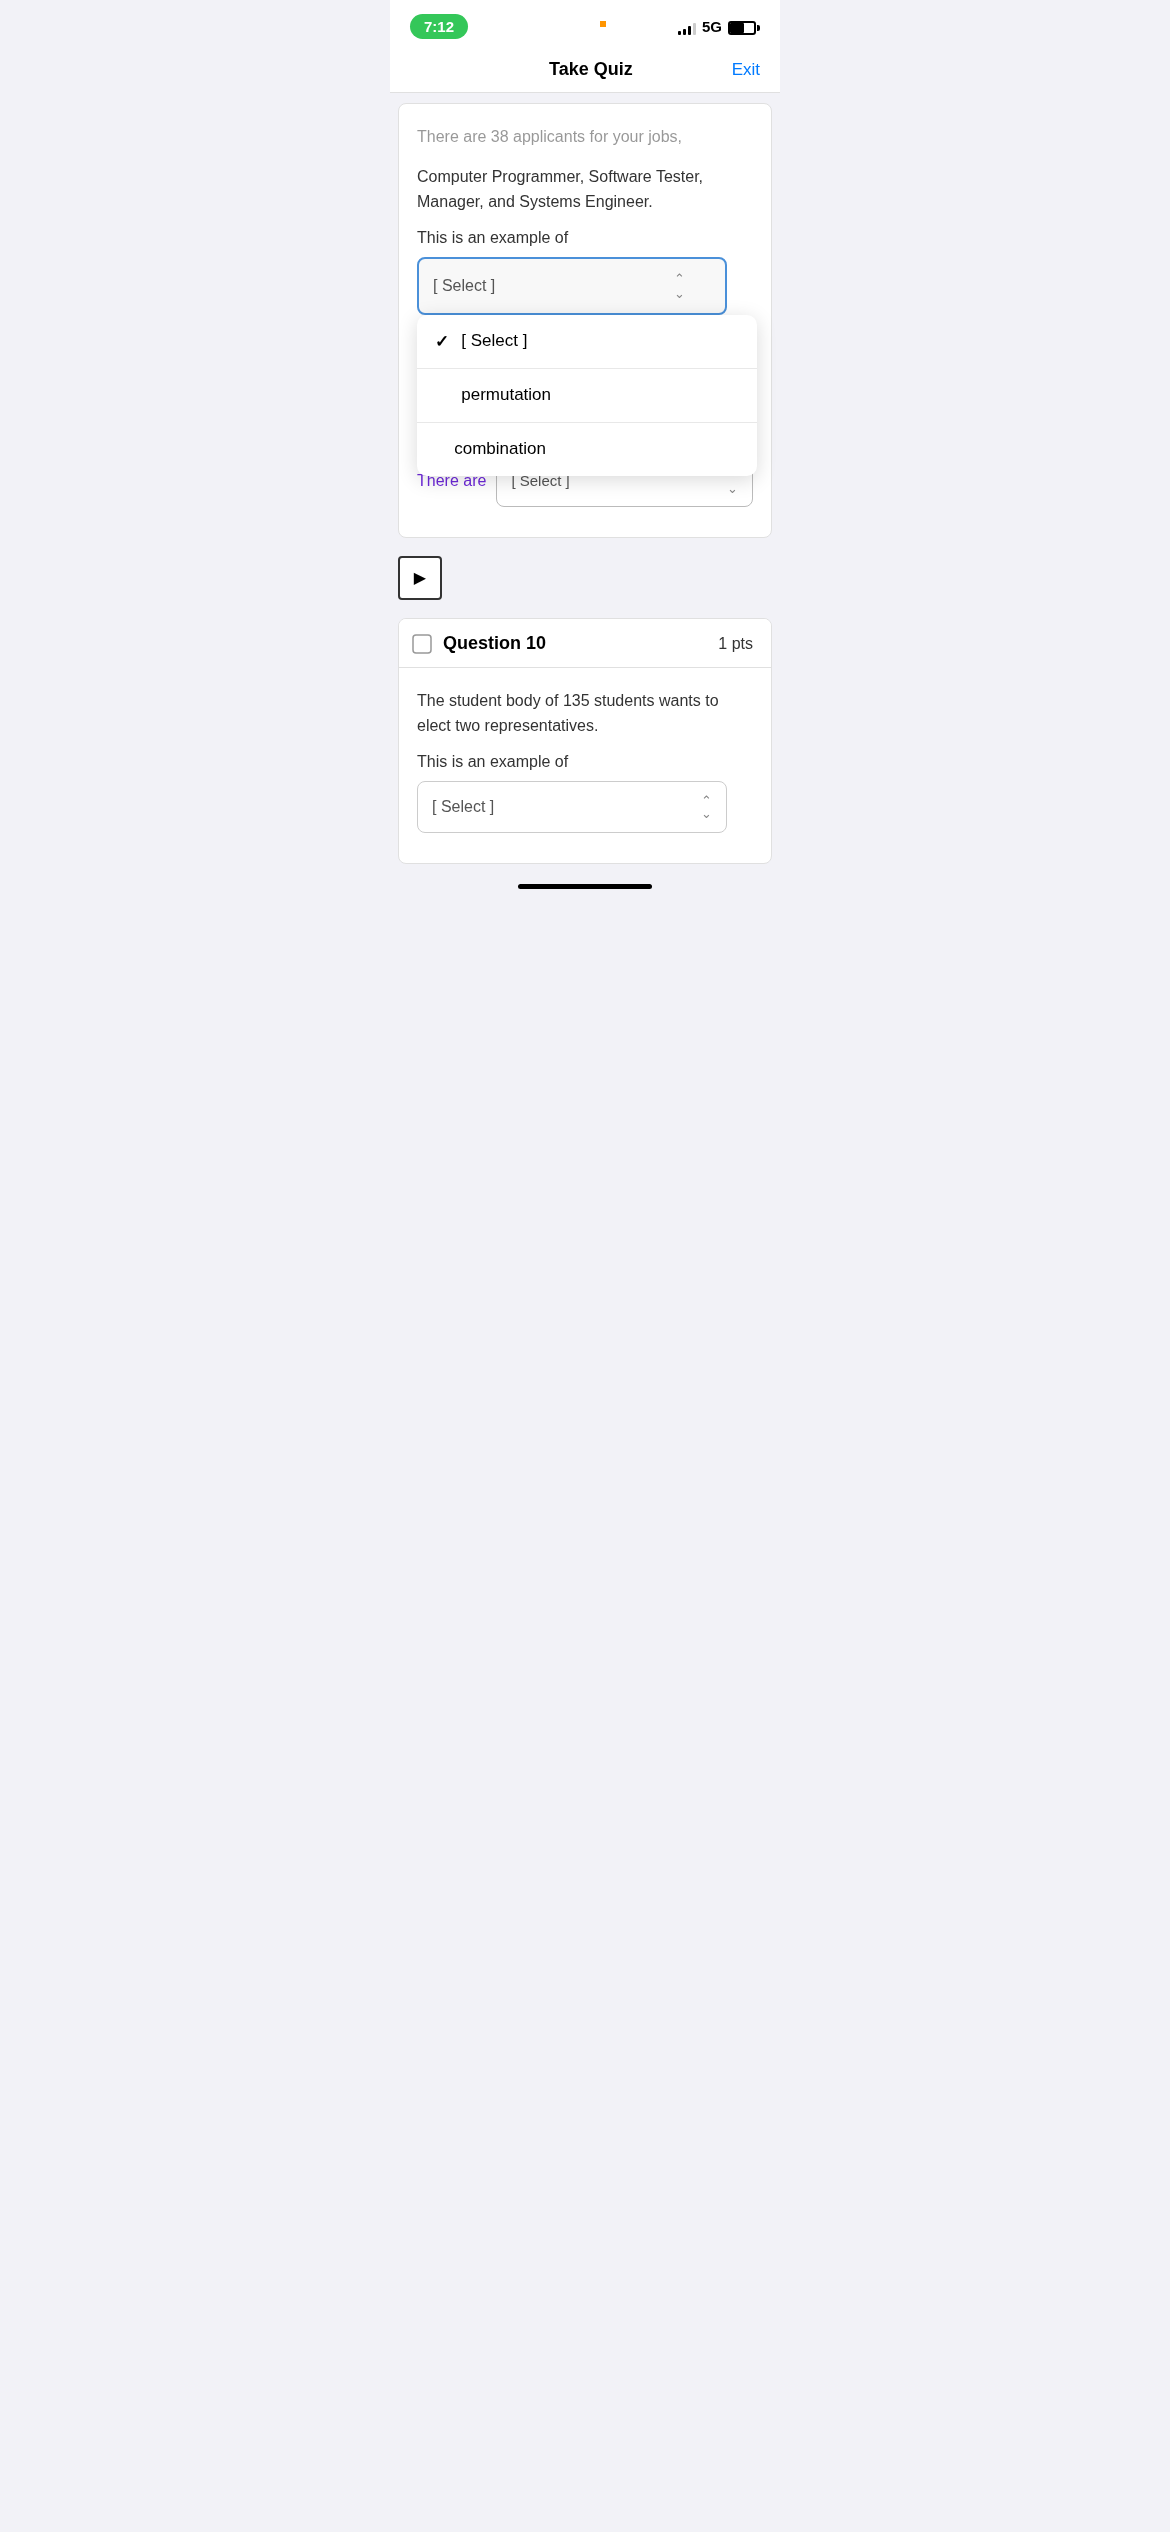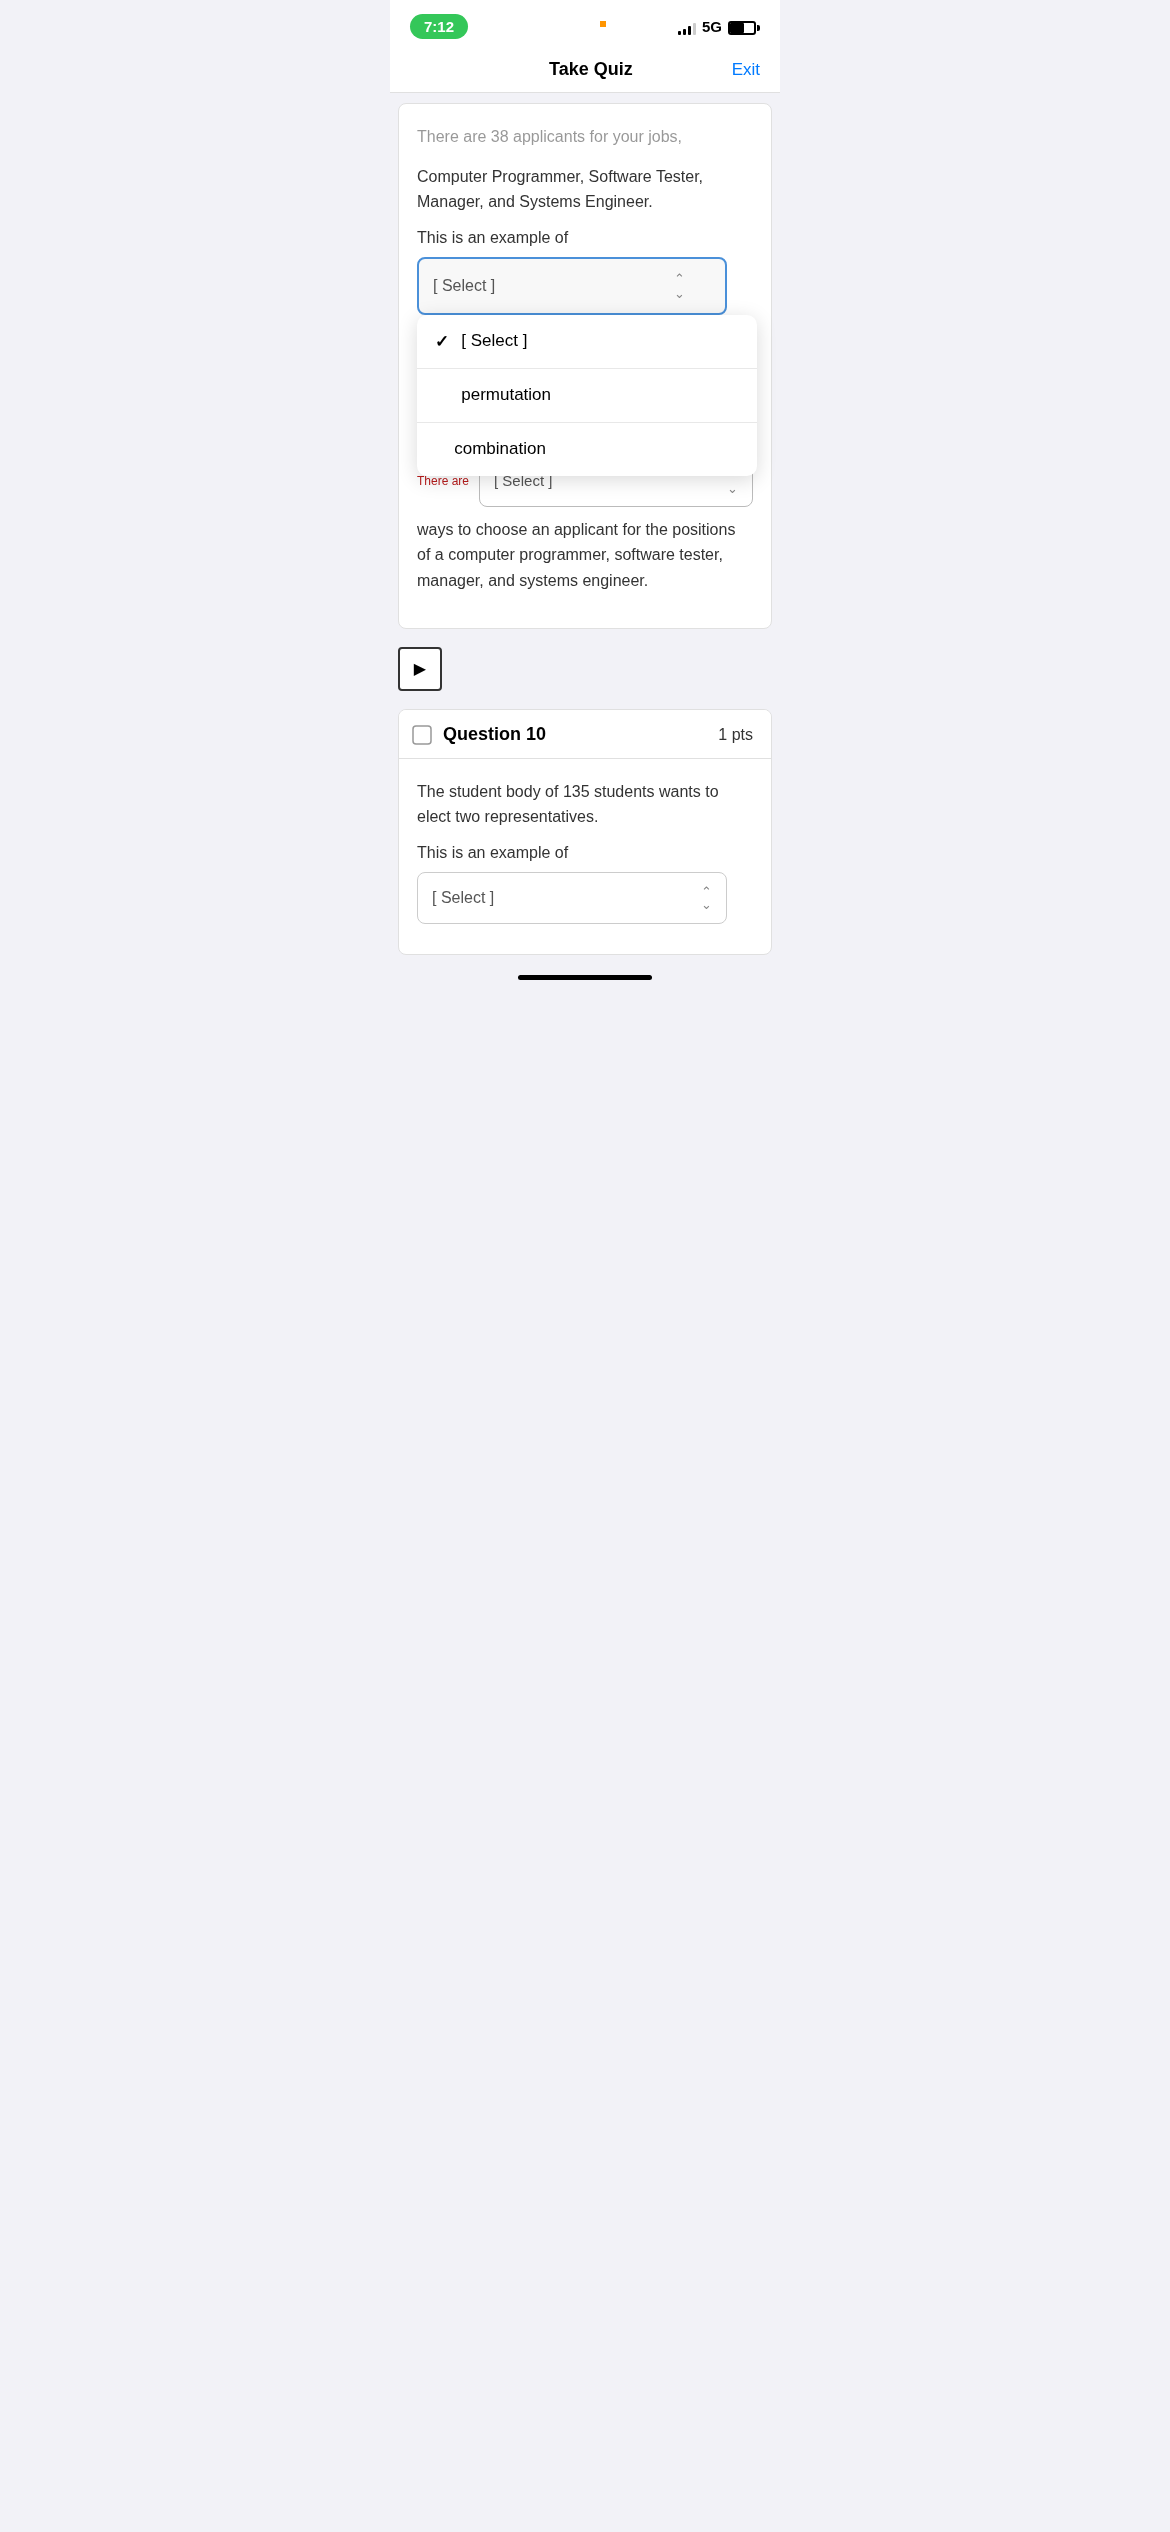--- a/index.html
+++ b/index.html
@@ -214,22 +214,22 @@
     
     .inline-row {
       display: flex;
       align-items: center;
       gap: 10px;
       margin-bottom: 10px;
       flex-wrap: nowrap;
     }
 
     .inline-text {
-      font-size: 12px;
-      color: #b91c1c;
+      font-size: 16px;
+      color: #6d28d9;
       white-space: nowrap;
     }
 
     .inline-dropdown {
       position: relative;
       flex: 1;
     }
 
     .inline-dropdown-btn {
       display: flex;
@@ -397,21 +397,20 @@
     <div class="inline-row">
       <span class="inline-text">There are</span>
       <div class="inline-dropdown">
         <div class="inline-dropdown-btn">
           <span>[ Select ]</span>
           <span class="chevron-symbol">⌃<br style="line-height:2px">⌄</span>
         </div>
       </div>
     </div>
 
-    <div class="question-text">ways to choose an applicant for the positions of a computer programmer, software tester, manager, and systems engineer.</div>
 
   </div>
 
   <div class="play-button-container">
     <div class="play-button">
       <span>▶</span>
     </div>
   </div>
 
   <div class="question-10-card">

